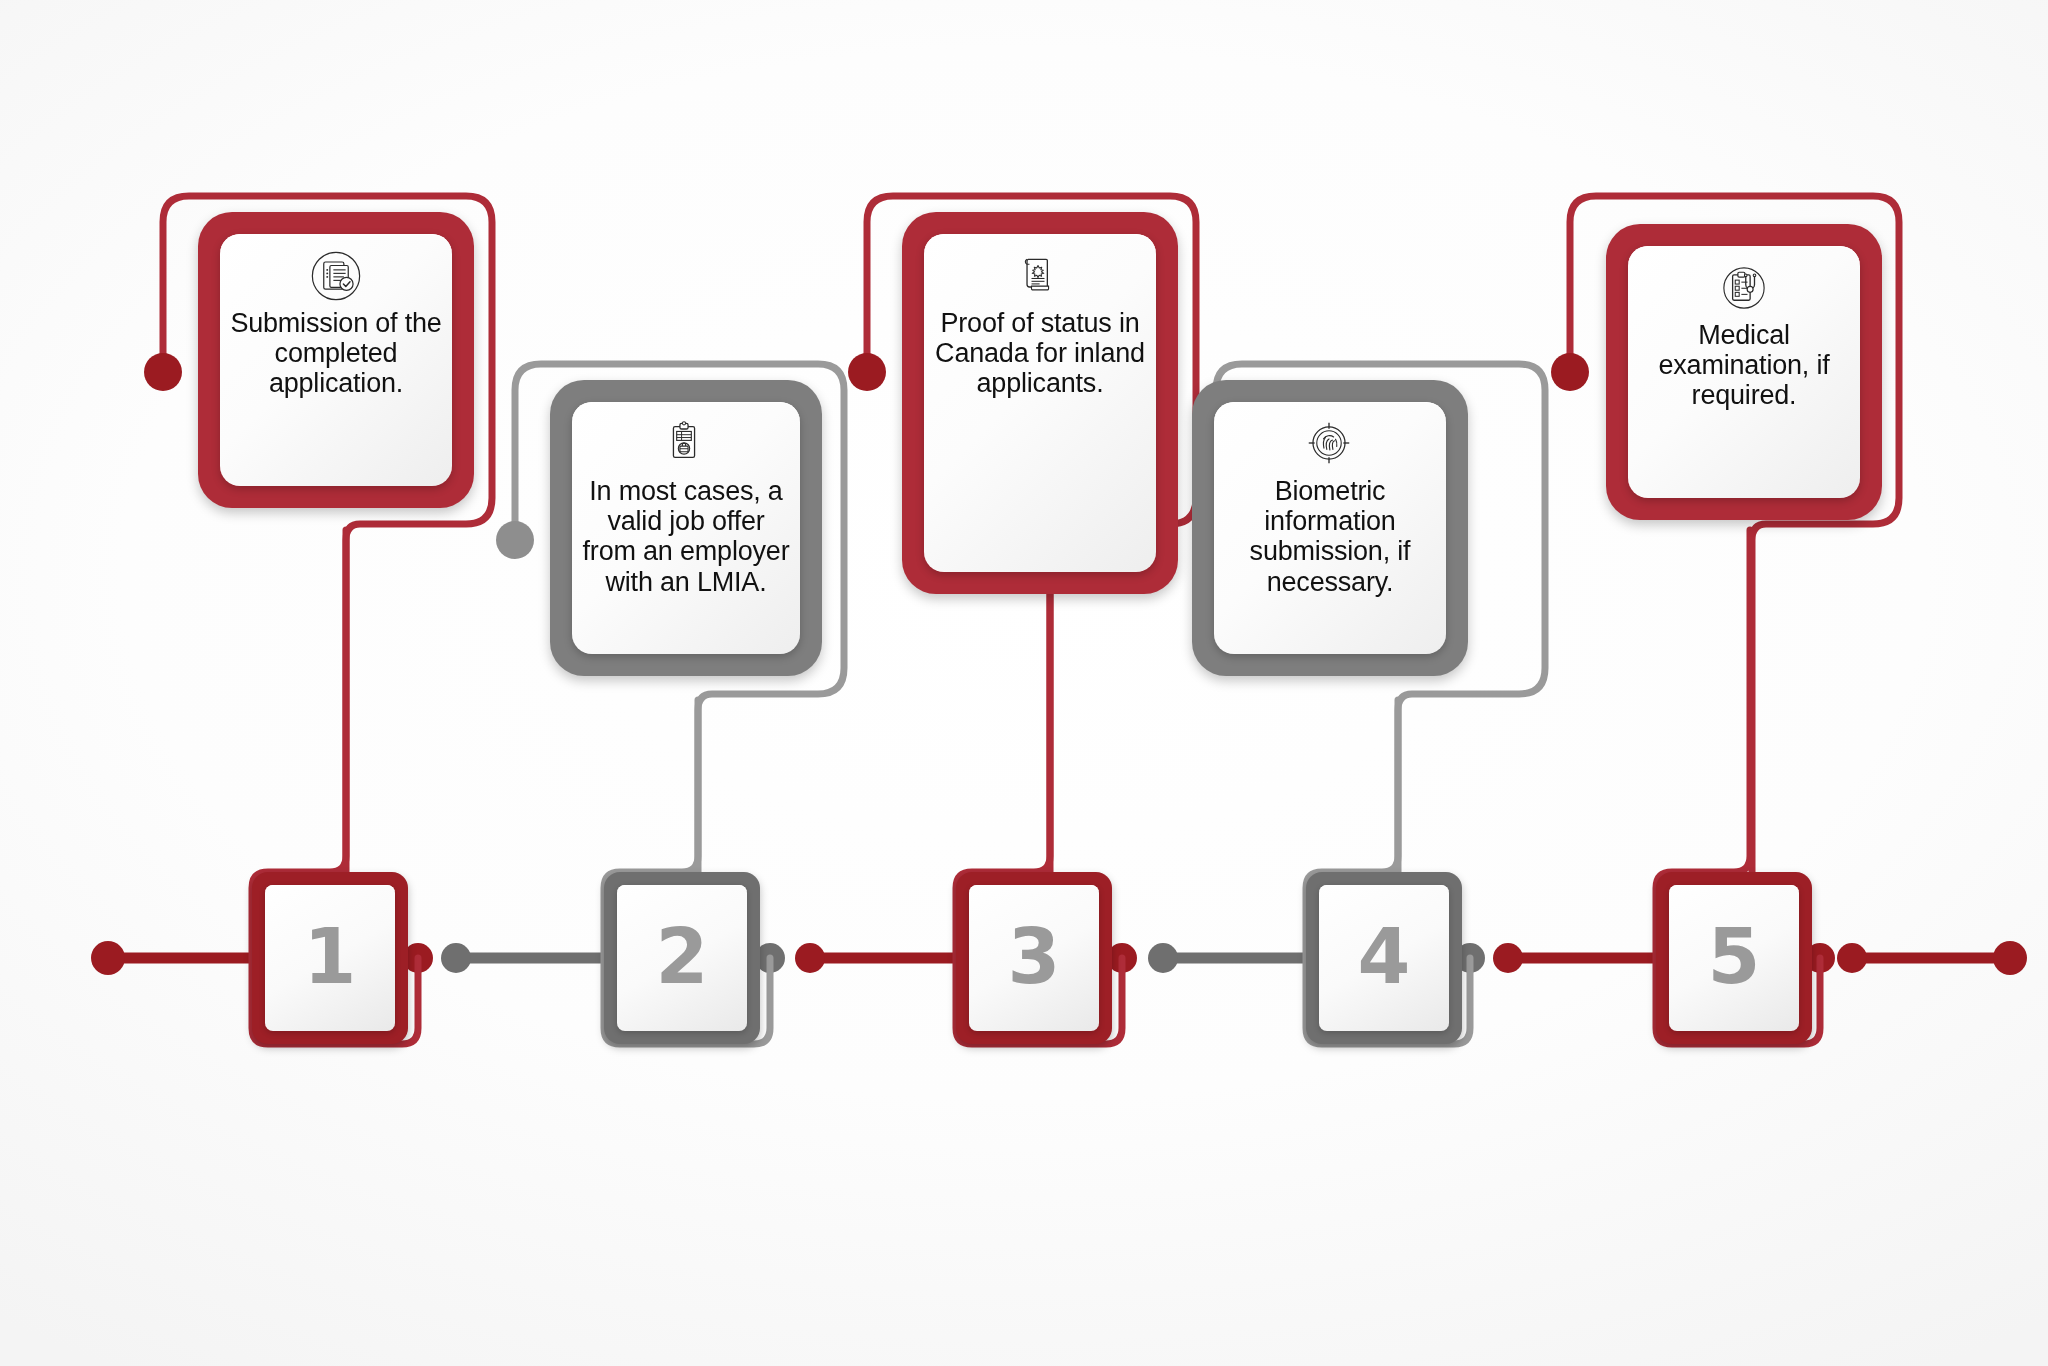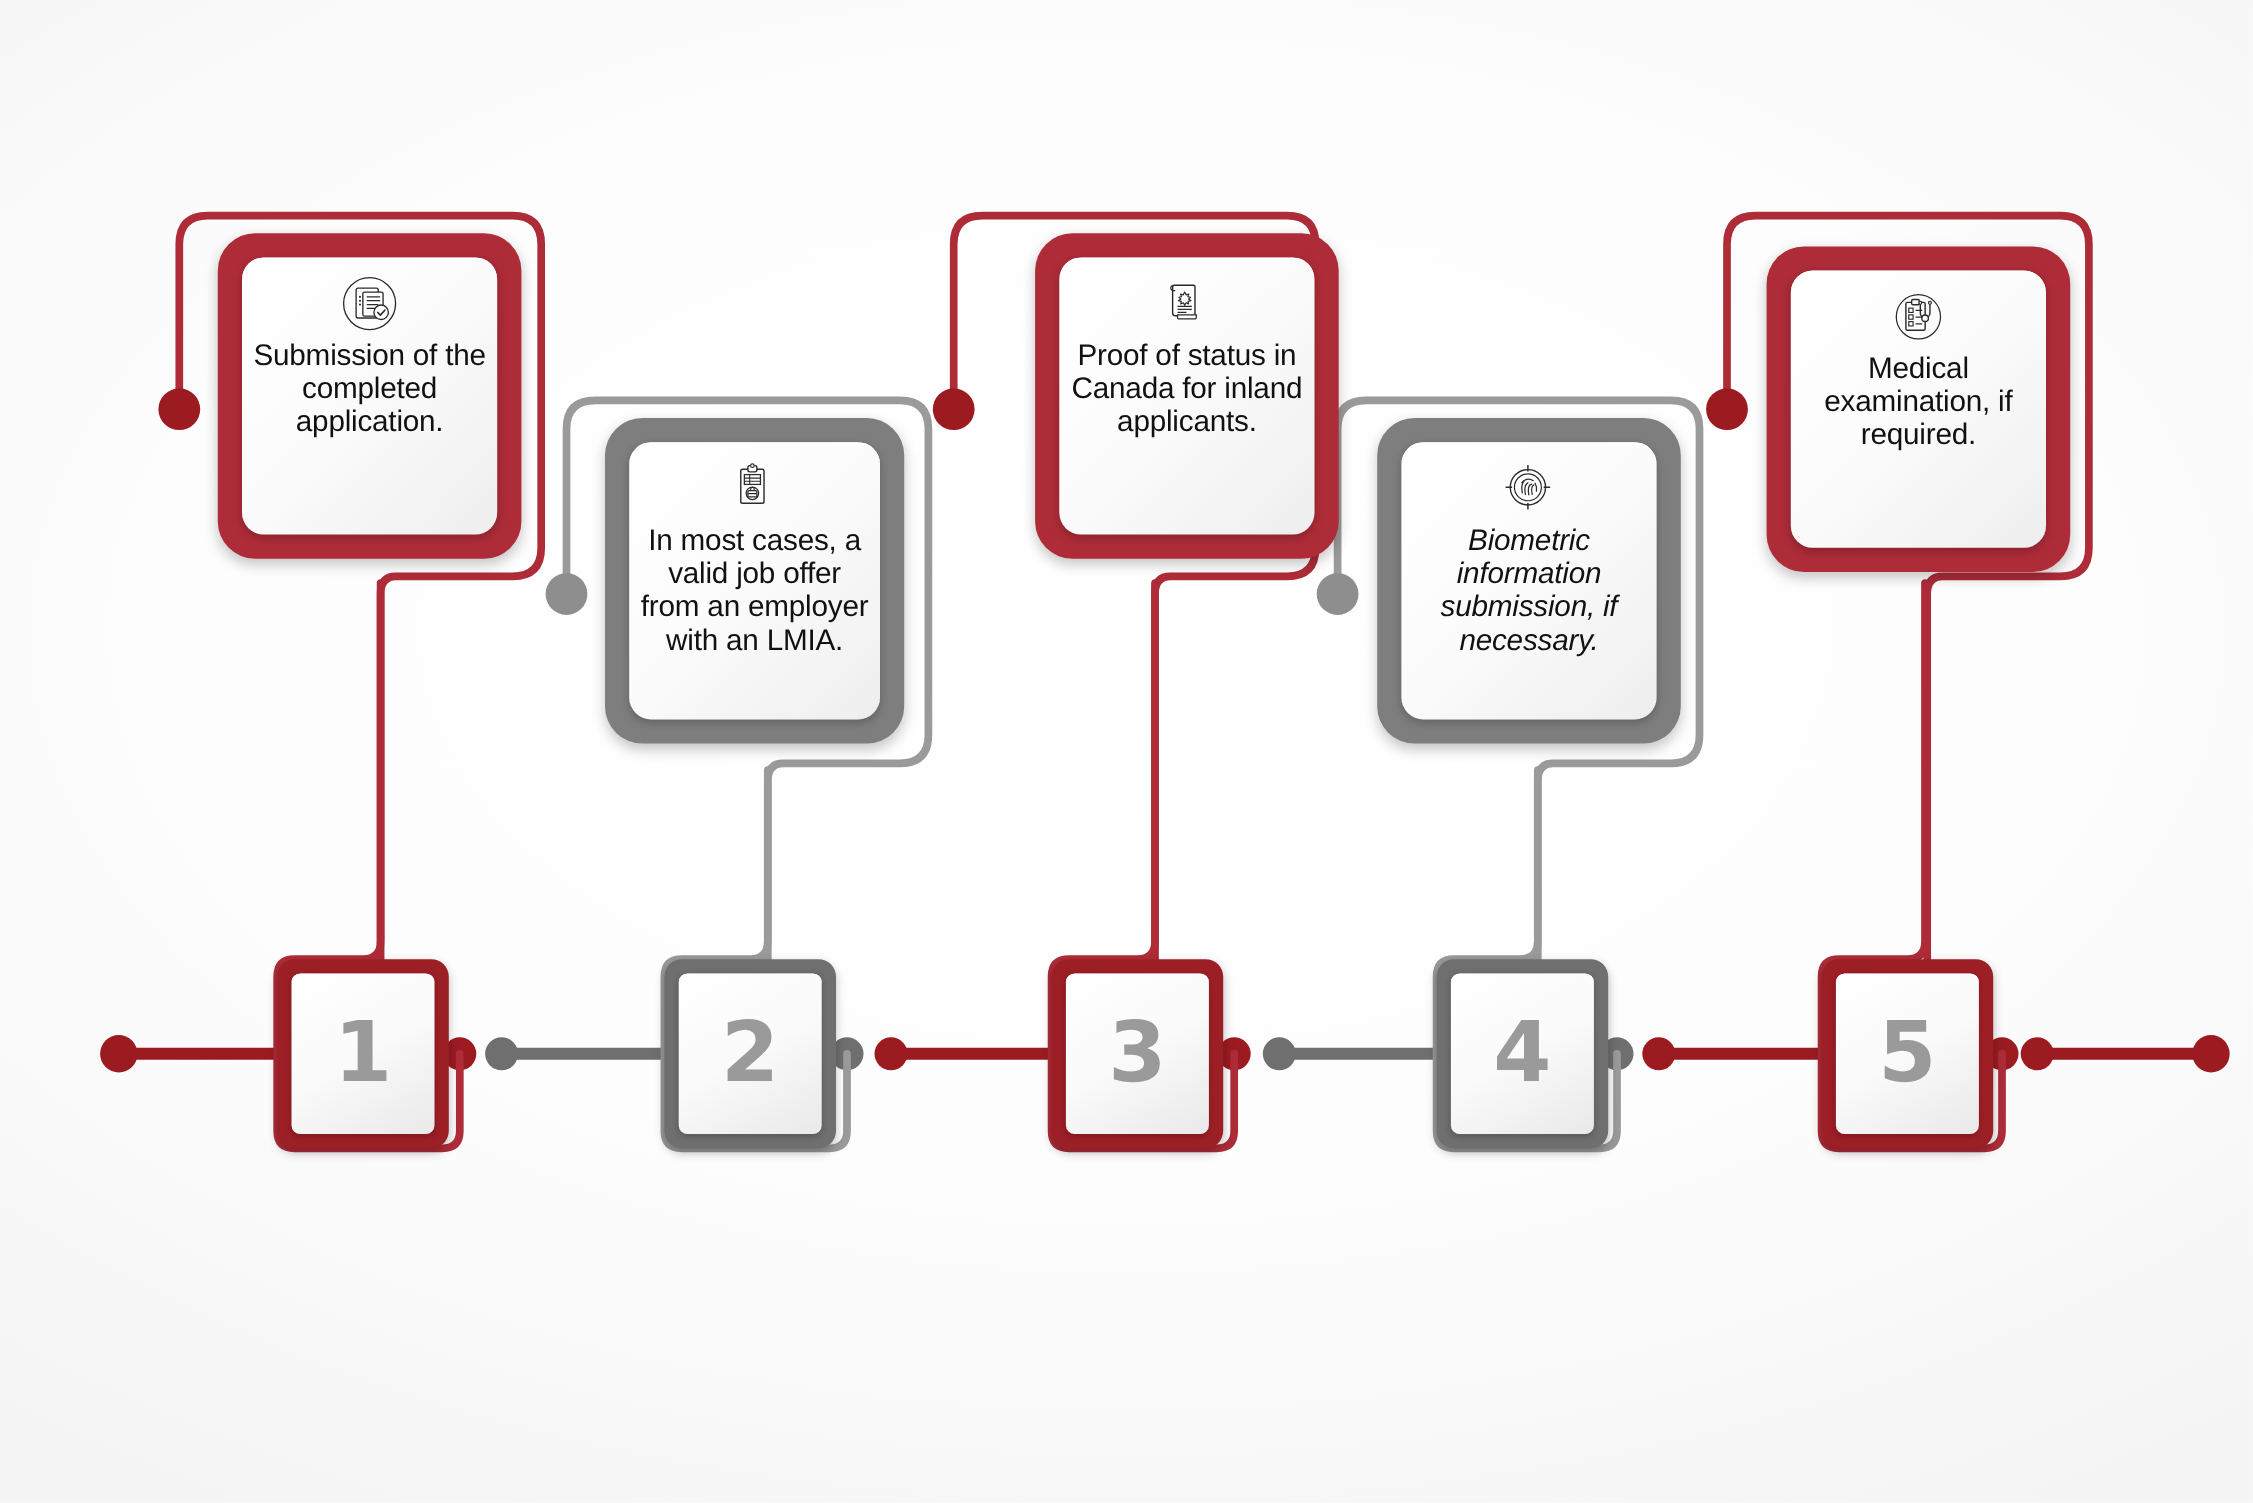--- a/index.html
+++ b/index.html
@@ -177,39 +177,39 @@
           <circle cx="32" cy="40" r="7" fill="none" stroke="#2b2b2b" stroke-width="1.4"></circle>
           <rect x="27" y="37" width="10" height="7" rx="1" fill="#fff" stroke="#2b2b2b" stroke-width="1.4"></rect>
           <path d="M30 37 v-1.6 a2 2 0 0 1 4 0 V37" fill="none" stroke="#2b2b2b" stroke-width="1.3"></path>
           <line x1="27" y1="40.3" x2="37" y2="40.3" stroke="#2b2b2b" stroke-width="1.2"></line>
         </svg>
       </span>
       <div class="cardtext">In most cases, a valid job offer from an employer with an LMIA.</div>
     </div>
   </div>
 
-  <div class="card" style="left:902px;top:212px;width:276px;height:296px;margin-left:39px;">
+  <div class="card" style="left:902px;top:212px;width:276px;height:382px;">
     <div class="frame red"></div>
     <div class="inner">
       <span class="cardicon">
         <svg viewBox="0 0 64 64" width="52" height="52">
           <path d="M20 14 h22 a1.5 1.5 0 0 1 1.5 1.5 V48 H21.5 a3 3 0 0 1 -3 -3 V16 a2 2 0 0 1 1.5 -2 z" fill="#fff" stroke="#2b2b2b" stroke-width="1.6"></path>
           <path d="M18.5 14 a3.2 3.2 0 0 0 0 6 h3" fill="none" stroke="#2b2b2b" stroke-width="1.4"></path>
           <path d="M24 47 h21 v3 a1.5 1.5 0 0 1 -1.5 1.5 H25.5 a1.5 1.5 0 0 1 -1.5 -1.5 z" fill="#fff" stroke="#2b2b2b" stroke-width="1.4"></path>
           <path d="M32 21.5 l1.6 3.2 3-1 -1.1 3.1 3.1 .5 -2.4 2.1 2.9 1.8 -3.3 .7 .6 2.9 -3-1.3 -1.4 2.9 -1.4-2.9 -3 1.3 .6-2.9 -3.3-.7 2.9-1.8 -2.4-2.1 3.1-.5 -1.1-3.1 3 1 z" fill="none" stroke="#2b2b2b" stroke-width="1.3" stroke-linejoin="round"></path>
           <line x1="24" y1="37.5" x2="40" y2="37.5" stroke="#2b2b2b" stroke-width="1.3"></line>
           <line x1="24" y1="41" x2="40" y2="41" stroke="#2b2b2b" stroke-width="1.3"></line>
           <line x1="24" y1="44.2" x2="34" y2="44.2" stroke="#2b2b2b" stroke-width="1.3"></line>
         </svg>
       </span>
       <div class="cardtext">Proof of status in Canada for inland applicants.</div>
     </div>
   </div>
 
-  <div class="card" style="left:1252px;top:380px;width:276px;height:296px;font-style:italic;">
+  <div class="card" style="left:1192px;top:380px;width:276px;height:296px;">
     <div class="frame gray"></div>
     <div class="inner">
       <span class="cardicon">
         <svg viewBox="0 0 64 64" width="54" height="54">
           <circle cx="32" cy="32" r="19" fill="none" stroke="#2b2b2b" stroke-width="1.5"></circle>
           <circle cx="32" cy="32" r="14.5" fill="none" stroke="#2b2b2b" stroke-width="1.3"></circle>
           <line x1="32" y1="8" x2="32" y2="15" stroke="#2b2b2b" stroke-width="1.6"></line>
           <line x1="32" y1="49" x2="32" y2="56" stroke="#2b2b2b" stroke-width="1.6"></line>
           <line x1="8" y1="32" x2="15" y2="32" stroke="#2b2b2b" stroke-width="1.6"></line>
           <line x1="49" y1="32" x2="56" y2="32" stroke="#2b2b2b" stroke-width="1.6"></line>

